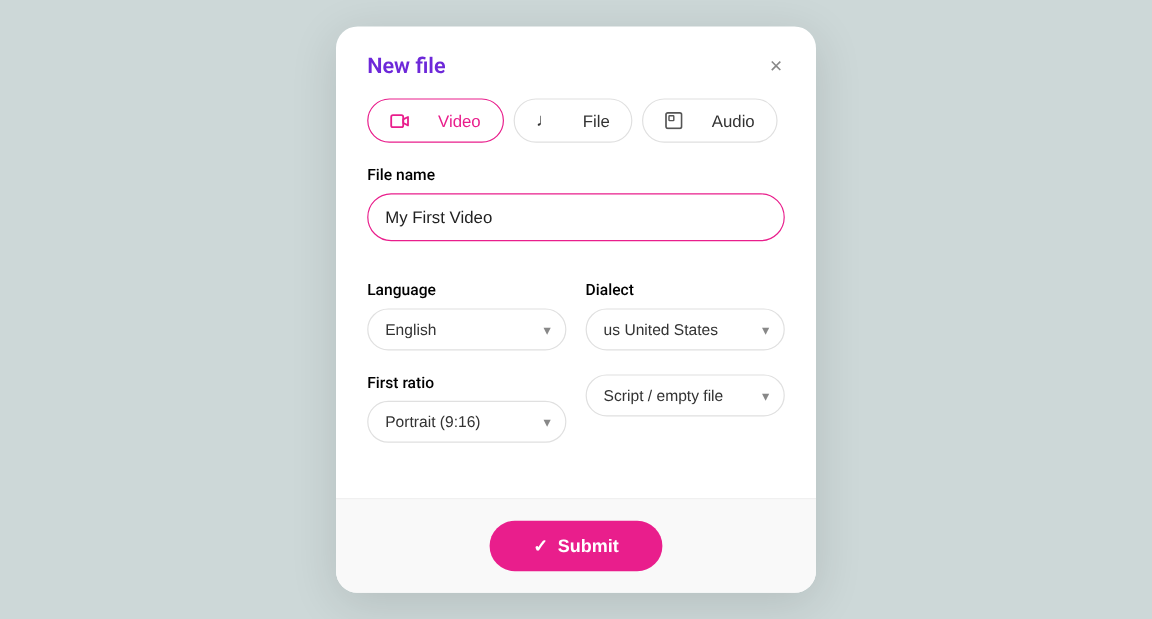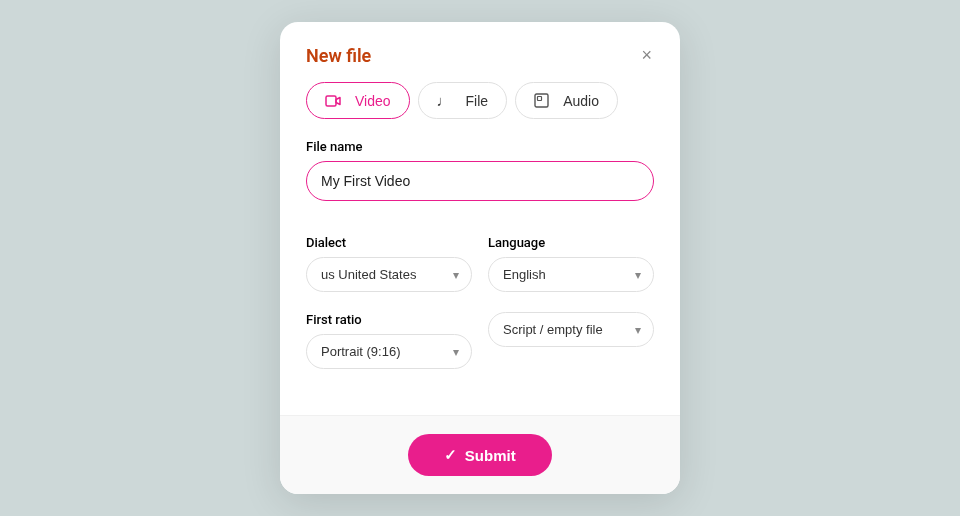--- a/index.html
+++ b/index.html
@@ -26,21 +26,21 @@
     .modal-header {
       display: flex;
       align-items: center;
       justify-content: space-between;
       padding: 22px 26px 16px 26px;
     }
 
     .modal-title {
       font-size: 18px;
       font-weight: 600;
-      color: #c2410c;
+      color: #6d28d9;
     }
 
     .close-btn {
       background: none;
       border: none;
       cursor: pointer;
       color: #888;
       font-size: 18px;
       line-height: 1;
       padding: 2px;
@@ -55,21 +55,21 @@
 
     .tab-group {
       display: flex;
       gap: 8px;
       margin-bottom: 20px;
     }
 
     .tab-btn {
       display: flex;
       align-items: center;
-      gap: 14px;
+      gap: 24px;
       padding: 9px 18px;
       border-radius: 50px;
       border: 1.5px solid #e0e0e0;
       background: #fff;
       cursor: pointer;
       font-size: 14px;
       font-weight: 500;
       color: #333;
       transition: all 0.15s;
     }
@@ -218,37 +218,37 @@
       </button>
     </div>
 
     <div class="field-group">
       <label class="field-label">File name</label>
       <input type="text" class="file-name-input" value="My First Video" style="">
     </div>
 
     <div class="two-col">
       <div class="field-group">
-        <label class="field-label">Dialect</label>
-        <div class="select-wrapper">
-          <select>
-            <option>us United States</option>
-            <option>uk United Kingdom</option>
-            <option>au Australia</option>
-          </select>
-        </div>
-      </div>
-      <div class="field-group">
         <label class="field-label">Language</label>
         <div class="select-wrapper">
           <select>
             <option>English</option>
             <option>Spanish</option>
             <option>French</option>
             <option>German</option>
+          </select>
+        </div>
+      </div>
+      <div class="field-group">
+        <label class="field-label">Dialect</label>
+        <div class="select-wrapper">
+          <select>
+            <option>us United States</option>
+            <option>uk United Kingdom</option>
+            <option>au Australia</option>
           </select>
         </div>
       </div>
     </div>
 
     <div class="two-col">
       <div class="field-group">
         <label class="field-label">First ratio</label>
         <div class="select-wrapper">
           <select>

